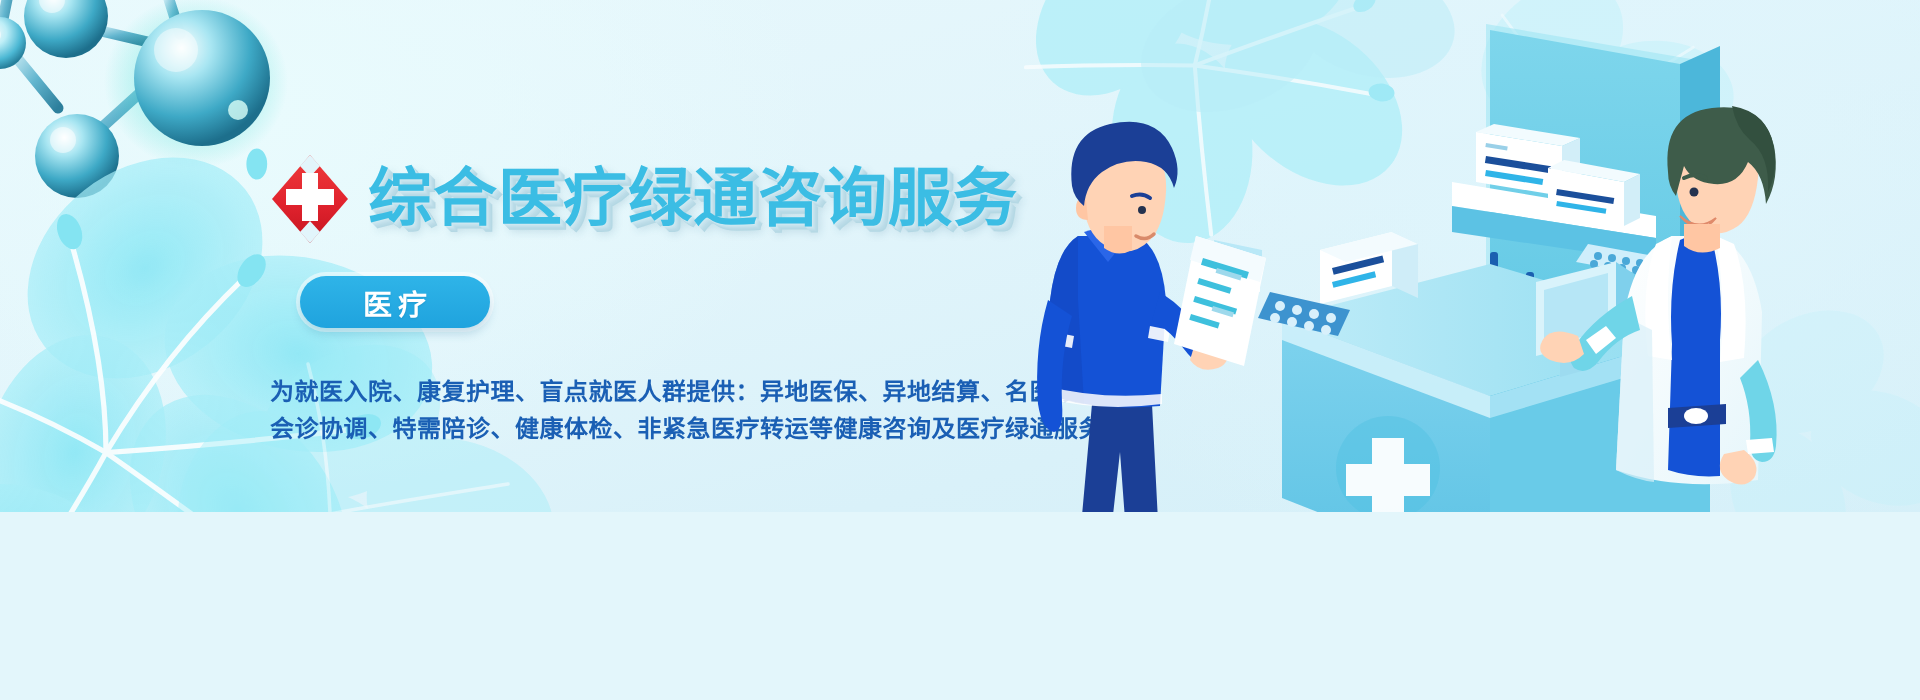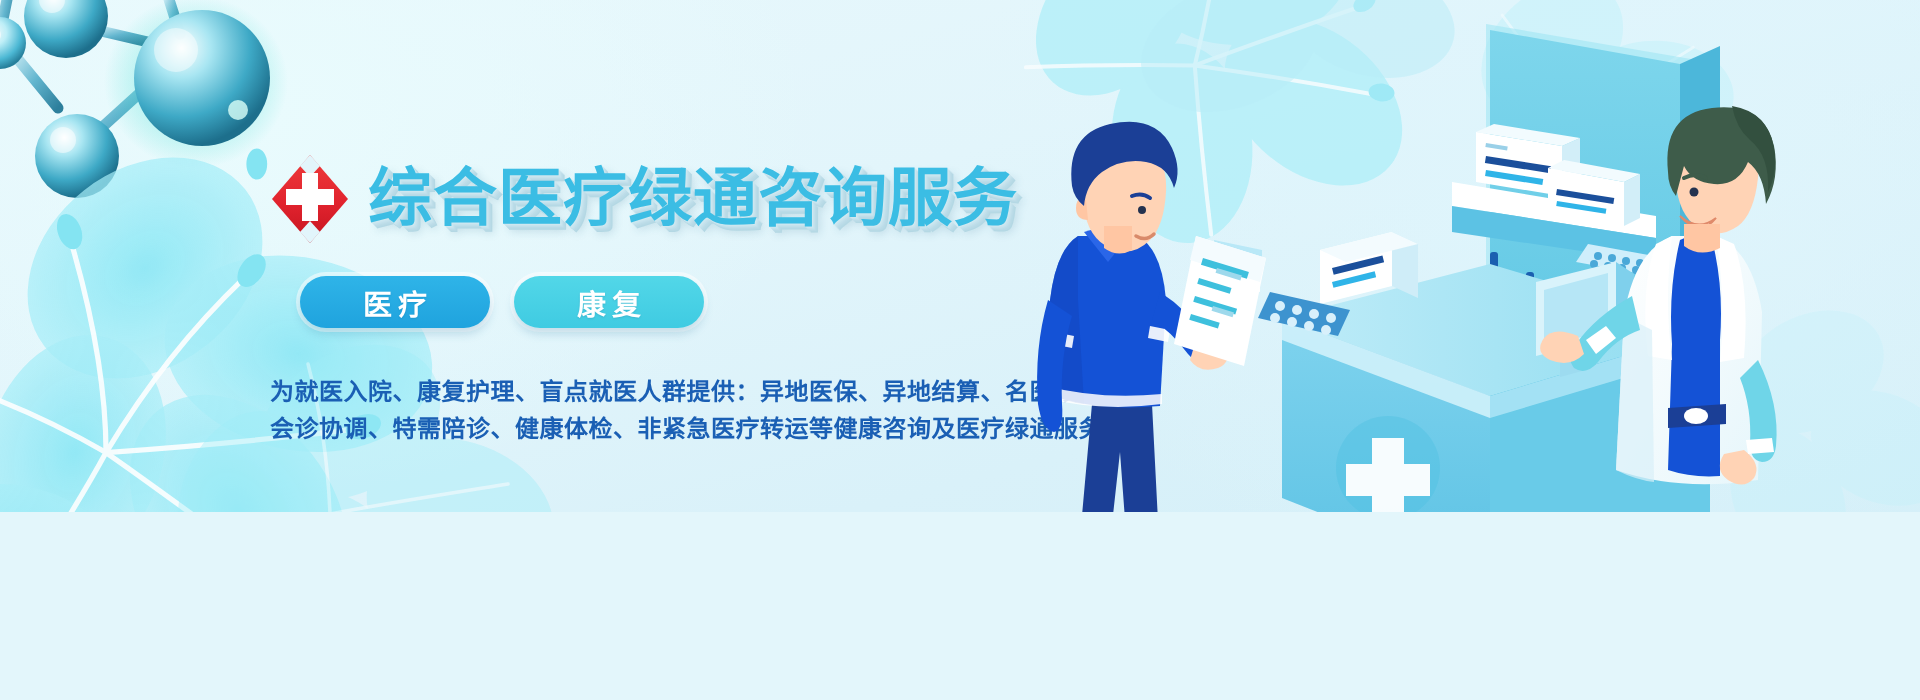--- a/index.html
+++ b/index.html
@@ -52,21 +52,21 @@
        1px 1px 0 #cfe8f0,
        2px 2px 0 #c8e4ee,
        3px 3px 0 #c2e0eb,
        4px 4px 0 #bcdce8,
        5px 5px 0 #b8dae6,
        6px 6px 0 #b4d8e4,
        7px 7px 10px rgba(40,110,140,.22);
   }
 
   
-  .pills{ display:flex; gap:24px; margin-top:30px; margin-left:32px; }
+  .pills{ display:flex; gap:30px; margin-top:30px; margin-left:32px; }
   .pill{
     min-width:190px; height:52px; border-radius:26px;
     display:flex; align-items:center; justify-content:center;
     font-size:29px; font-weight:bold; color:#ffffff; letter-spacing:6px;
     text-indent:6px;
     font-family:"DejaVu Sans","Liberation Sans",sans-serif;
     box-shadow:0 6px 10px rgba(40,120,160,.22), 0 0 0 4px rgba(255,255,255,.55);
     text-shadow:0 1px 2px rgba(0,80,120,.18);
   }
   .pill-a{ background:linear-gradient(180deg,#2fb4e8 0%,#1fa3de 100%); }
@@ -262,21 +262,20 @@
 
           <path d="M34 20 H50 V36 H66 V52 H50 V68 H34 V52 H18 V36 H34 Z" fill="#ffffff"></path>
         </svg>
       </div>
 
       <div class="main-title">综合医疗绿通咨询服务</div>
     </div>
 
     <div class="pills">
       <div class="pill pill-a">医疗</div>
-      <div class="pill pill-b">康复</div>
     </div>
 
     <div class="desc">
       <p>为就医入院、康复护理、盲点就医人群提供：异地医保、异地结算、名医预约</p>
       <p>会诊协调、特需陪诊、健康体检、非紧急医疗转运等健康咨询及医疗绿通服务。</p>
     </div>
 
   </div>
 
   <div class="illustration">

